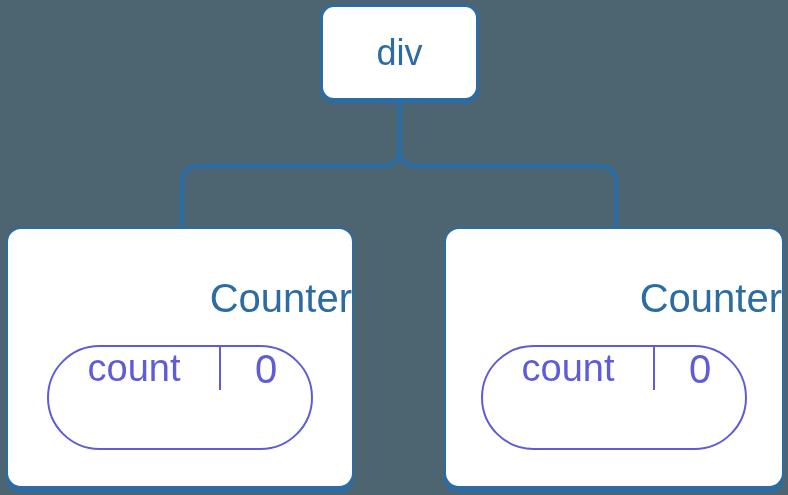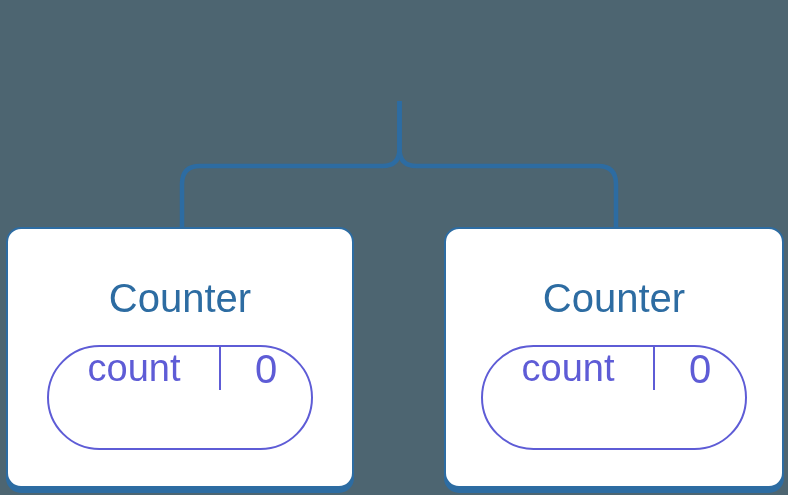--- a/index.html
+++ b/index.html
@@ -54,21 +54,21 @@
     border: 2.5px solid var(--blue);
     border-radius: 15px;
     box-shadow: 0 5px 0 var(--blue);
   }
   .card.left  { left: 6px;   width: 348px; }
   .card.right { left: 444px; width: 340px; }
   .card-title {
     position: absolute;
     top: 45px; left: 0;
     width: 100%;
-    text-align: center;
+    text-align: right;
     color: var(--blue);
     font-size: 40px;
     line-height: 48px;
     font-weight: 500;
   }
   .pill {
     position: absolute;
     top: 116px;
     left: 50%;
     transform: translateX(-50%);
@@ -100,20 +100,23 @@
 </head>
 <body>
 
 <div class="stage">
 
   <svg class="connectors" viewBox="0 0 788 495" xmlns="http://www.w3.org/2000/svg" aria-hidden="true">
     <path d="M 399.5 101 L 399.5 149 Q 399.5 166 382.5 166 L 200 166 Q 182 166 182 184 L 182 228"></path>
     <path d="M 399.5 101 L 399.5 149 Q 399.5 166 416.5 166 L 598 166 Q 616 166 616 184 L 616 228"></path>
   </svg>
 
+  <div class="node-root">
+    <span>div</span>
+  </div>
 
   <div class="card left">
     <div class="card-title">Counter</div>
     <div class="pill">
       <span class="pill-key">count</span>
       <span class="pill-value">0</span>
     </div>
   </div>
 
   <div class="card right">

